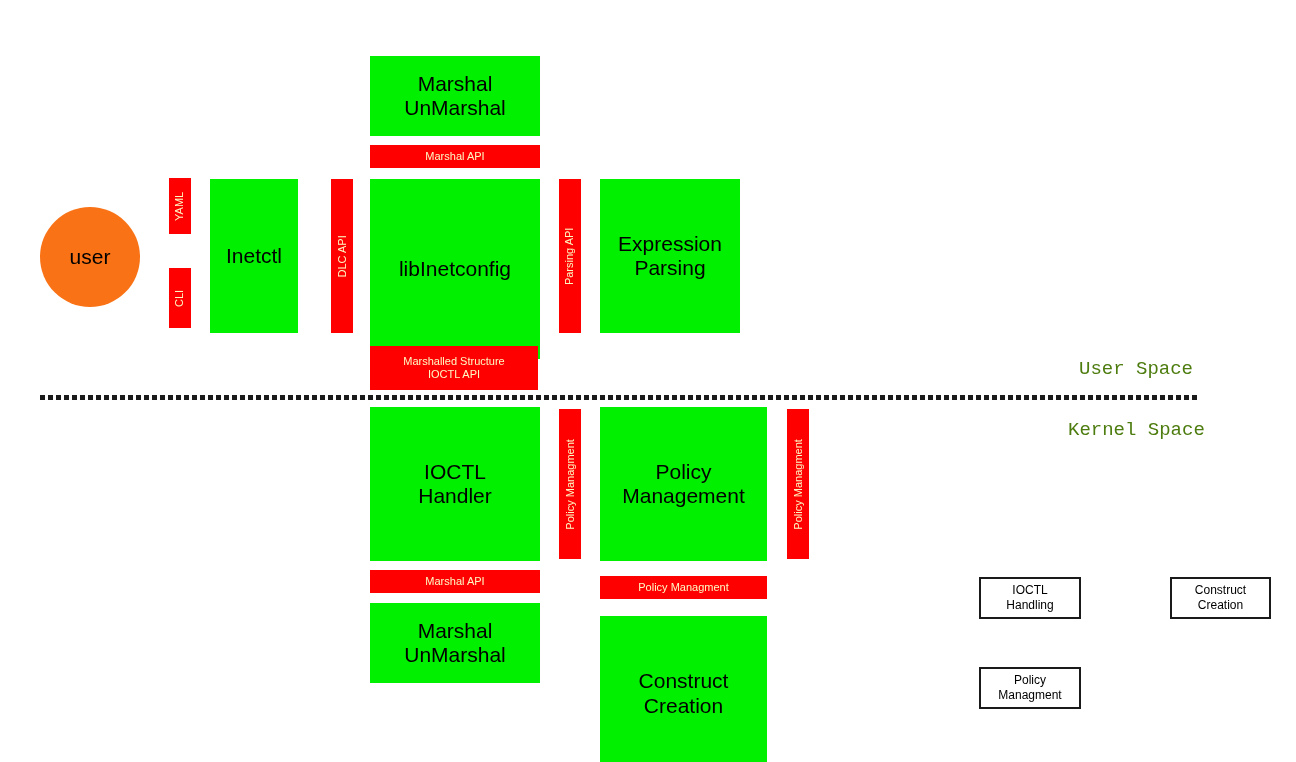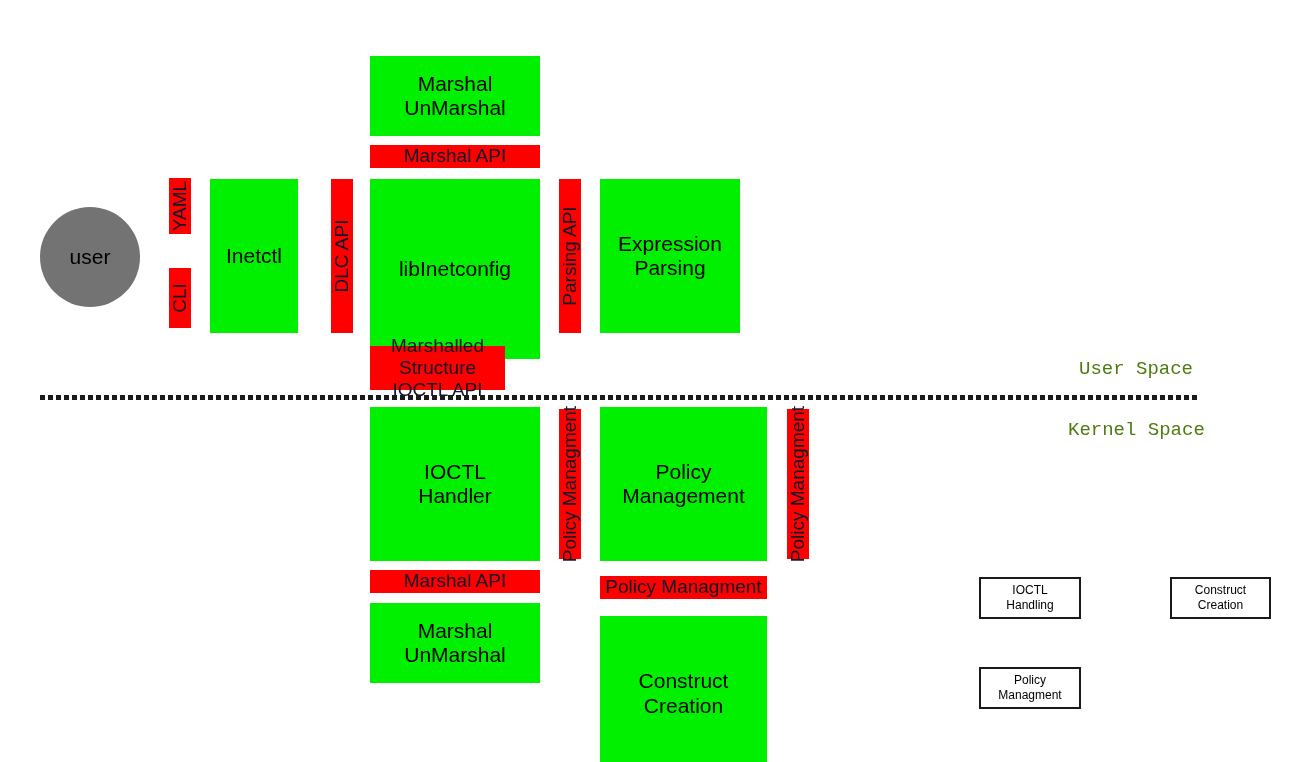--- a/index.html
+++ b/index.html
@@ -31,36 +31,36 @@
   }
   
   .green {
     background: #00f000;
     color: #000000;
     font-size: 21px;
   }
   
   .red {
     background: #ff0000;
-    color: #0f172a;
-    font-size: 19px;
+    color: #fef9c3;
+    font-size: 11px;
   }
   
   .vert > span {
     display: block;
     transform: rotate(-90deg);
     transform-origin: center center;
     white-space: nowrap;
   }
   .vert {
     overflow: visible;
   }
   
   .circle {
-    background: #737373;
+    background: #f97316;
     border-radius: 50%;
     font-size: 21px;
   }
   
   .legend-box {
     background: #ffffff;
     border: 2px solid #1a1a1a;
     font-size: 12px;
     line-height: 1.25;
   }
@@ -110,21 +110,21 @@
 
   <div class="node green" style="left:370px; top:151px; width:170px; height:180px;">libInetconfig</div>
 
   <div class="node red vert" style="left:559px; top:151px; width:22px; height:154px;">
     <span>Parsing API</span>
   </div>
 
   <div class="node green" style="left:600px; top:151px; width:140px; height:154px;">Expression
 Parsing</div>
 
-  <div class="node red" style="left:370px; top:318px; width:135px; height:44px;">Marshalled Structure
+  <div class="node red" style="left:370px; top:318px; width:168px; height:44px;">Marshalled Structure
 IOCTL API</div>
 
   <div class="space-label" style="left:1079px; top:330px;">User Space</div>
 
   <div id="space-divider" style="left:40px; top:367px; width:1160px; height:5px;"></div>
 
   <div class="space-label" style="left:1068px; top:391px;">Kernel Space</div>
 
   <div class="node green" style="left:370px; top:379px; width:170px; height:154px;">IOCTL
 Handler</div>

